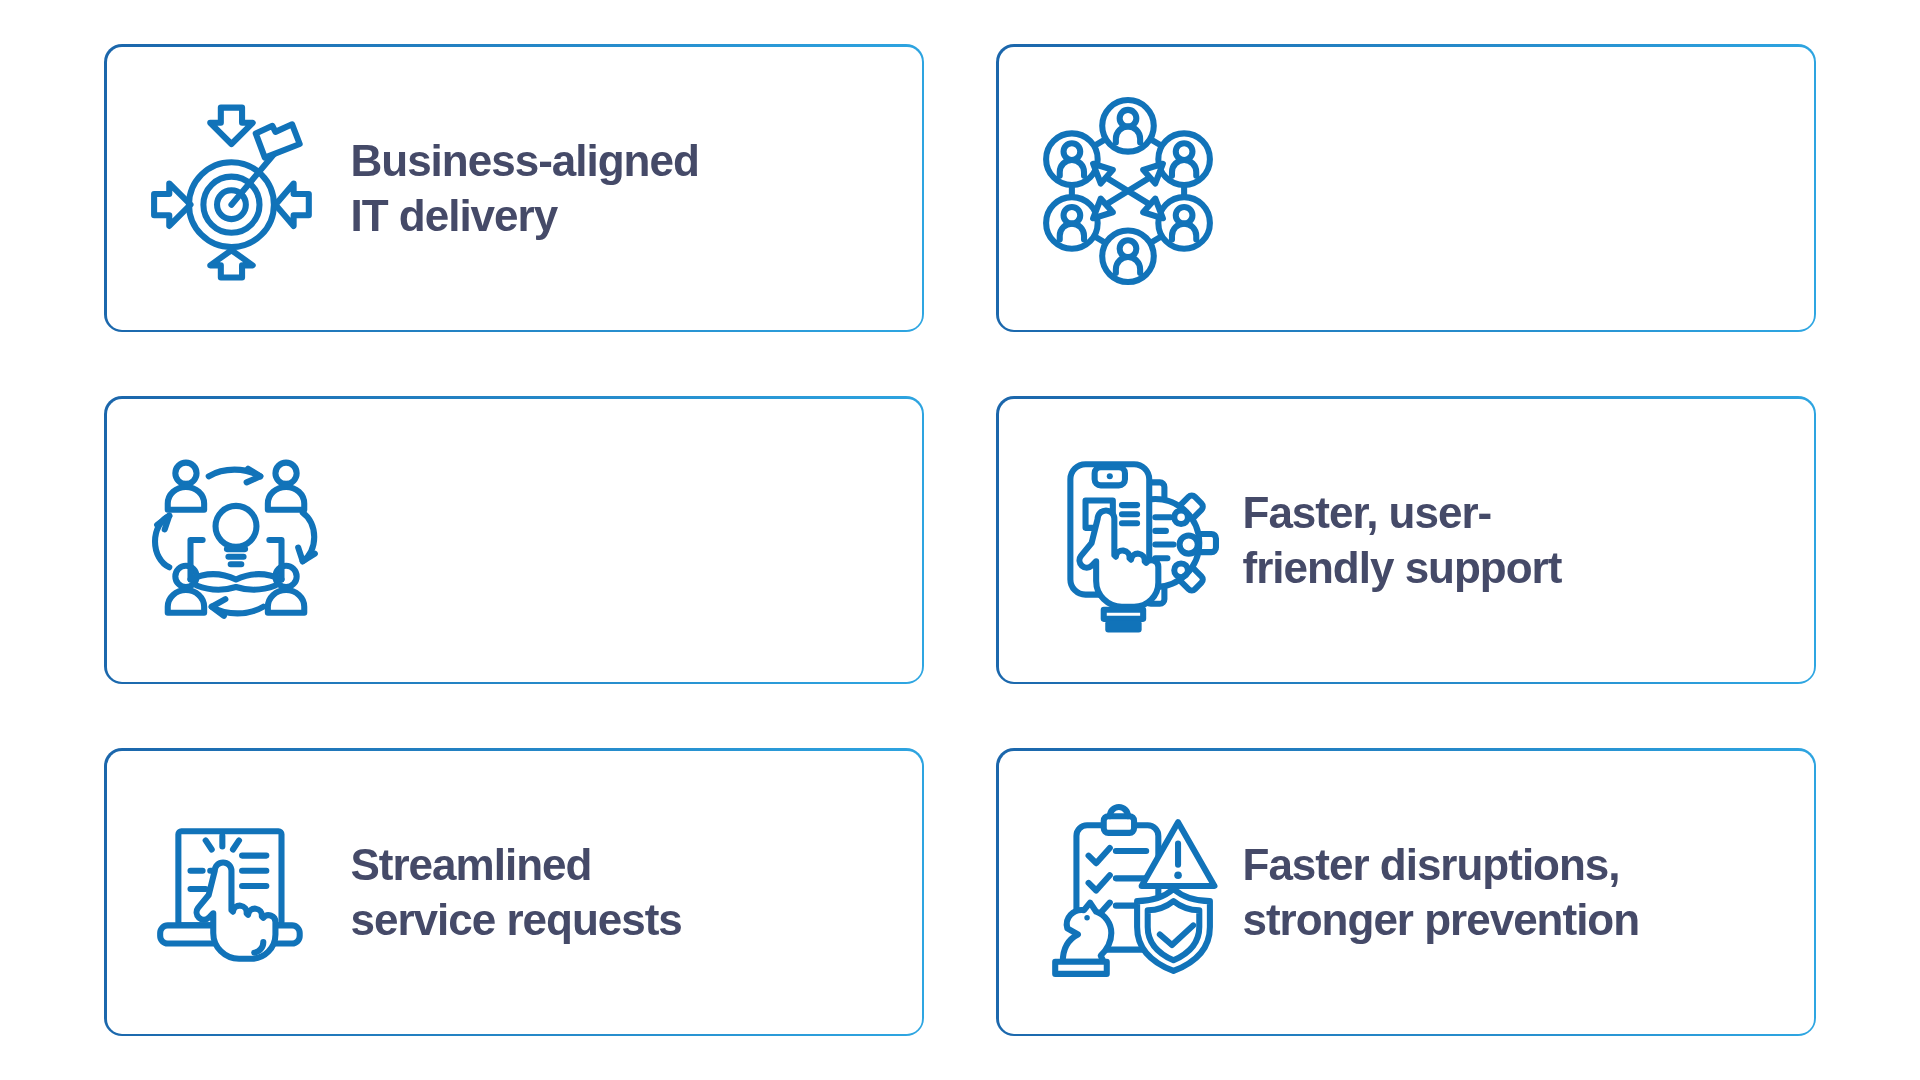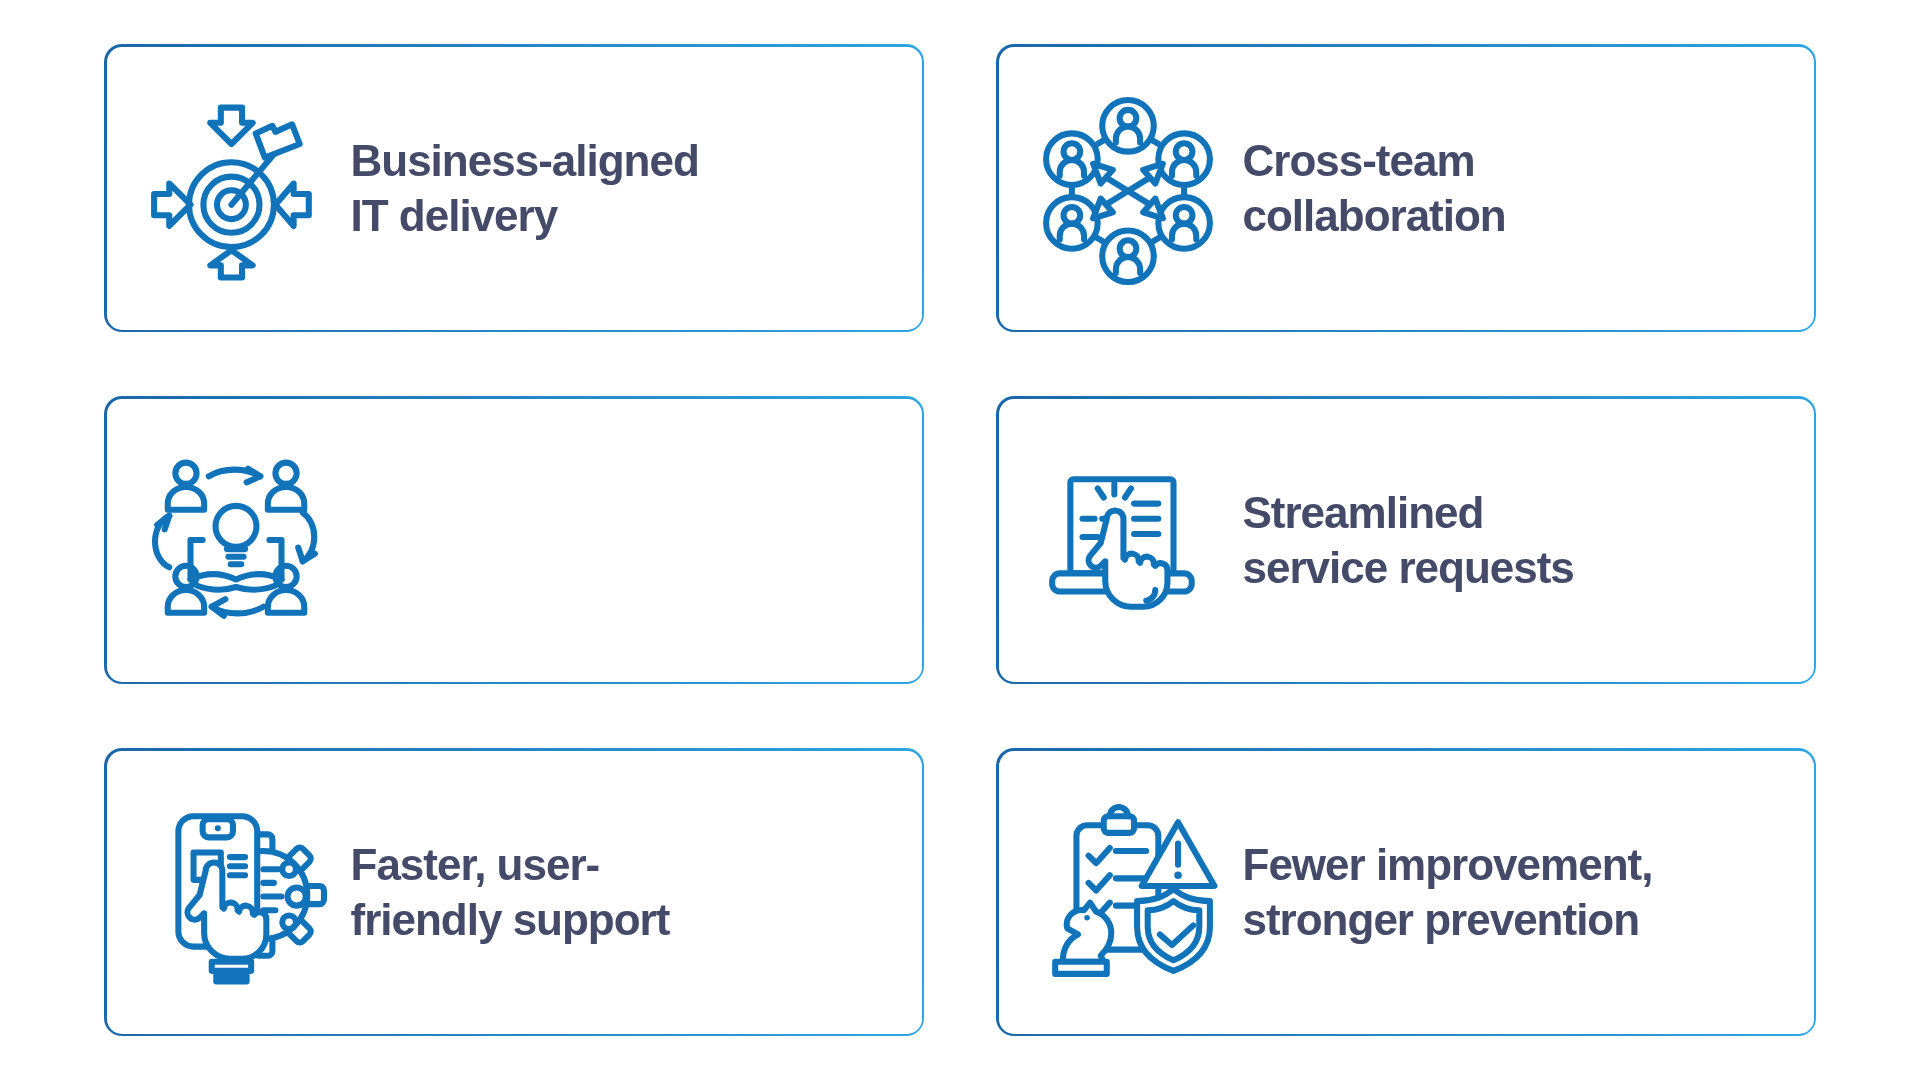--- a/index.html
+++ b/index.html
@@ -79,22 +79,20 @@
           <use href="#pnode" transform="translate(60,105)"></use>
           <use href="#pnode" transform="translate(23,83)"></use>
           <use href="#pnode" transform="translate(23,41)"></use>
           <path d="M47 54 L73 70 M73 54 L47 70"></path>
           <path d="M37 44 L50 48 L42 57 Z" fill="#fff"></path>
           <path d="M83 44 L70 48 L78 57 Z" fill="#fff"></path>
           <path d="M37 80 L50 76 L42 67 Z" fill="#fff"></path>
           <path d="M83 80 L70 76 L78 67 Z" fill="#fff"></path>
         </svg>
       </span>
-      <div class="card-title">Cross-team
-collaboration</div>
     </div>
   </div>
 
   <div class="card">
     <div class="card-inner">
       <span class="icon-box">
         <svg viewBox="0 0 120 120" fill="none" stroke="currentColor" stroke-width="4" stroke-linecap="round" stroke-linejoin="round">
           <defs>
             <g id="kperson">
               <circle cy="-10" r="7"></circle>
@@ -113,38 +111,20 @@
           <path d="M44 104 l9 -5 m-9 5 l8 6"></path>
           <path d="M16 78 A14 18 0 0 1 16 44"></path>
           <path d="M16 44 l-3 9 m3 -9 l-8 6"></path>
           <circle cx="60" cy="51" r="13.5"></circle>
           <path d="M54 66 h12 M55 71 h10 M56.5 76 h7"></path>
           <path d="M30 60 h8 M30 60 v26 M90 60 h-8 M90 60 v26"></path>
           <path d="M30 86 q15 -7 30 0 q15 -7 30 0"></path>
           <path d="M34 90 q13 5 26 1 q13 4 26 -1"></path>
         </svg>
       </span>
-    </div>
-  </div>
-
-  <div class="card">
-    <div class="card-inner">
-      <span class="icon-box">
-        <svg viewBox="0 0 120 120" fill="none" stroke="currentColor" stroke-width="4" stroke-linecap="round" stroke-linejoin="round">
-          <rect x="22" y="20" width="68" height="62" rx="2" fill="#fff"></rect>
-          <path d="M30 46 h8 M43 46 h6 M30 58 h10"></path>
-          <path d="M64 36 h16 M64 46 h16 M64 56 h16"></path>
-          <path d="M44 32 l-4 -6 M51 30 v-7 M58 32 l4 -6"></path>
-          <rect x="10" y="82" width="92" height="12" rx="5" fill="#fff"></rect>
-          <path d="M46 46 a5.5 5.5 0 0 1 11 0 V72 l1 1 a4.5 4.5 0 0 1 9 1 l1 1 a4.5 4.5 0 0 1 9 1 l1 1 a4.5 4.5 0 0 1 8 3 v8 a16 16 0 0 1 -16 16 h-8 a17 17 0 0 1 -17 -17 V74 l-3 3 a4.8 4.8 0 0 1 -7 -6.5 L42 62 Z" fill="#fff"></path>
-          <path d="M78 93 a7 7 0 0 1 -6 7"></path>
-        </svg>
-      </span>
-      <div class="card-title">Streamlined
-service requests</div>
     </div>
   </div>
 
   <div class="card">
     <div class="card-inner">
       <span class="icon-box">
         <svg viewBox="0 0 120 120" fill="none" stroke="currentColor" stroke-width="4" stroke-linecap="round" stroke-linejoin="round">
           <g transform="translate(78,62)">
             <g fill="#fff">
               <rect x="-6" y="-40" width="12" height="13" rx="3"></rect>
@@ -174,35 +154,53 @@
       </span>
       <div class="card-title">Faster, user-
 friendly support</div>
     </div>
   </div>
 
   <div class="card">
     <div class="card-inner">
       <span class="icon-box">
         <svg viewBox="0 0 120 120" fill="none" stroke="currentColor" stroke-width="4" stroke-linecap="round" stroke-linejoin="round">
+          <rect x="22" y="20" width="68" height="62" rx="2" fill="#fff"></rect>
+          <path d="M30 46 h8 M43 46 h6 M30 58 h10"></path>
+          <path d="M64 36 h16 M64 46 h16 M64 56 h16"></path>
+          <path d="M44 32 l-4 -6 M51 30 v-7 M58 32 l4 -6"></path>
+          <rect x="10" y="82" width="92" height="12" rx="5" fill="#fff"></rect>
+          <path d="M46 46 a5.5 5.5 0 0 1 11 0 V72 l1 1 a4.5 4.5 0 0 1 9 1 l1 1 a4.5 4.5 0 0 1 9 1 l1 1 a4.5 4.5 0 0 1 8 3 v8 a16 16 0 0 1 -16 16 h-8 a17 17 0 0 1 -17 -17 V74 l-3 3 a4.8 4.8 0 0 1 -7 -6.5 L42 62 Z" fill="#fff"></path>
+          <path d="M78 93 a7 7 0 0 1 -6 7"></path>
+        </svg>
+      </span>
+      <div class="card-title">Streamlined
+service requests</div>
+    </div>
+  </div>
+
+  <div class="card">
+    <div class="card-inner">
+      <span class="icon-box">
+        <svg viewBox="0 0 120 120" fill="none" stroke="currentColor" stroke-width="4" stroke-linecap="round" stroke-linejoin="round">
           <rect x="26" y="16" width="54" height="82" rx="7" fill="#fff"></rect>
           <rect x="44" y="10" width="20" height="11" rx="3" fill="#fff"></rect>
           <path d="M48 10 a6 6 0 0 1 12 0"></path>
           <path d="M34 36 l5 5 l9 -10 M52 33 h20"></path>
           <path d="M34 54 l5 5 l9 -10 M52 51 h20"></path>
           <path d="M34 72 l5 5 l9 -10 M52 69 h14"></path>
           <path d="M17 106 c0 -9 4 -15 10 -18 l-7 -4 c-2 -7 4 -13 11 -12 l4 -5 4 6 c6 2 10 8 10 14 c0 7 -4 12 -7 15 l2 4 Z" fill="#fff"></path>
           <rect x="12" y="106" width="34" height="8" fill="#fff"></rect>
           <circle cx="33" cy="77" r="1.8" fill="currentColor" stroke="none"></circle>
           <path d="M93 14 L117 56 H69 Z" fill="#fff"></path>
           <path d="M93 28 V42"></path>
           <circle cx="93" cy="49" r="2.5" fill="currentColor" stroke="none"></circle>
           <path d="M90 58 c7 6 16 8 24 8 v17 c0 15 -11 24 -24 29 c-13 -5 -24 -14 -24 -29 V66 c8 0 17 -2 24 -8 Z" fill="#fff"></path>
           <path d="M90 66 c5 4 11 6 17 6 v11 c0 11 -8 18 -17 22 c-9 -4 -17 -11 -17 -22 V72 c6 0 12 -2 17 -6 Z"></path>
           <path d="M81 88 l8 7 l14 -13"></path>
         </svg>
       </span>
-      <div class="card-title">Fewer improvement,
+      <div class="card-title">Faster disruptions,
 stronger prevention</div>
     </div>
   </div>
 
 </div>
 
 </body></html>

